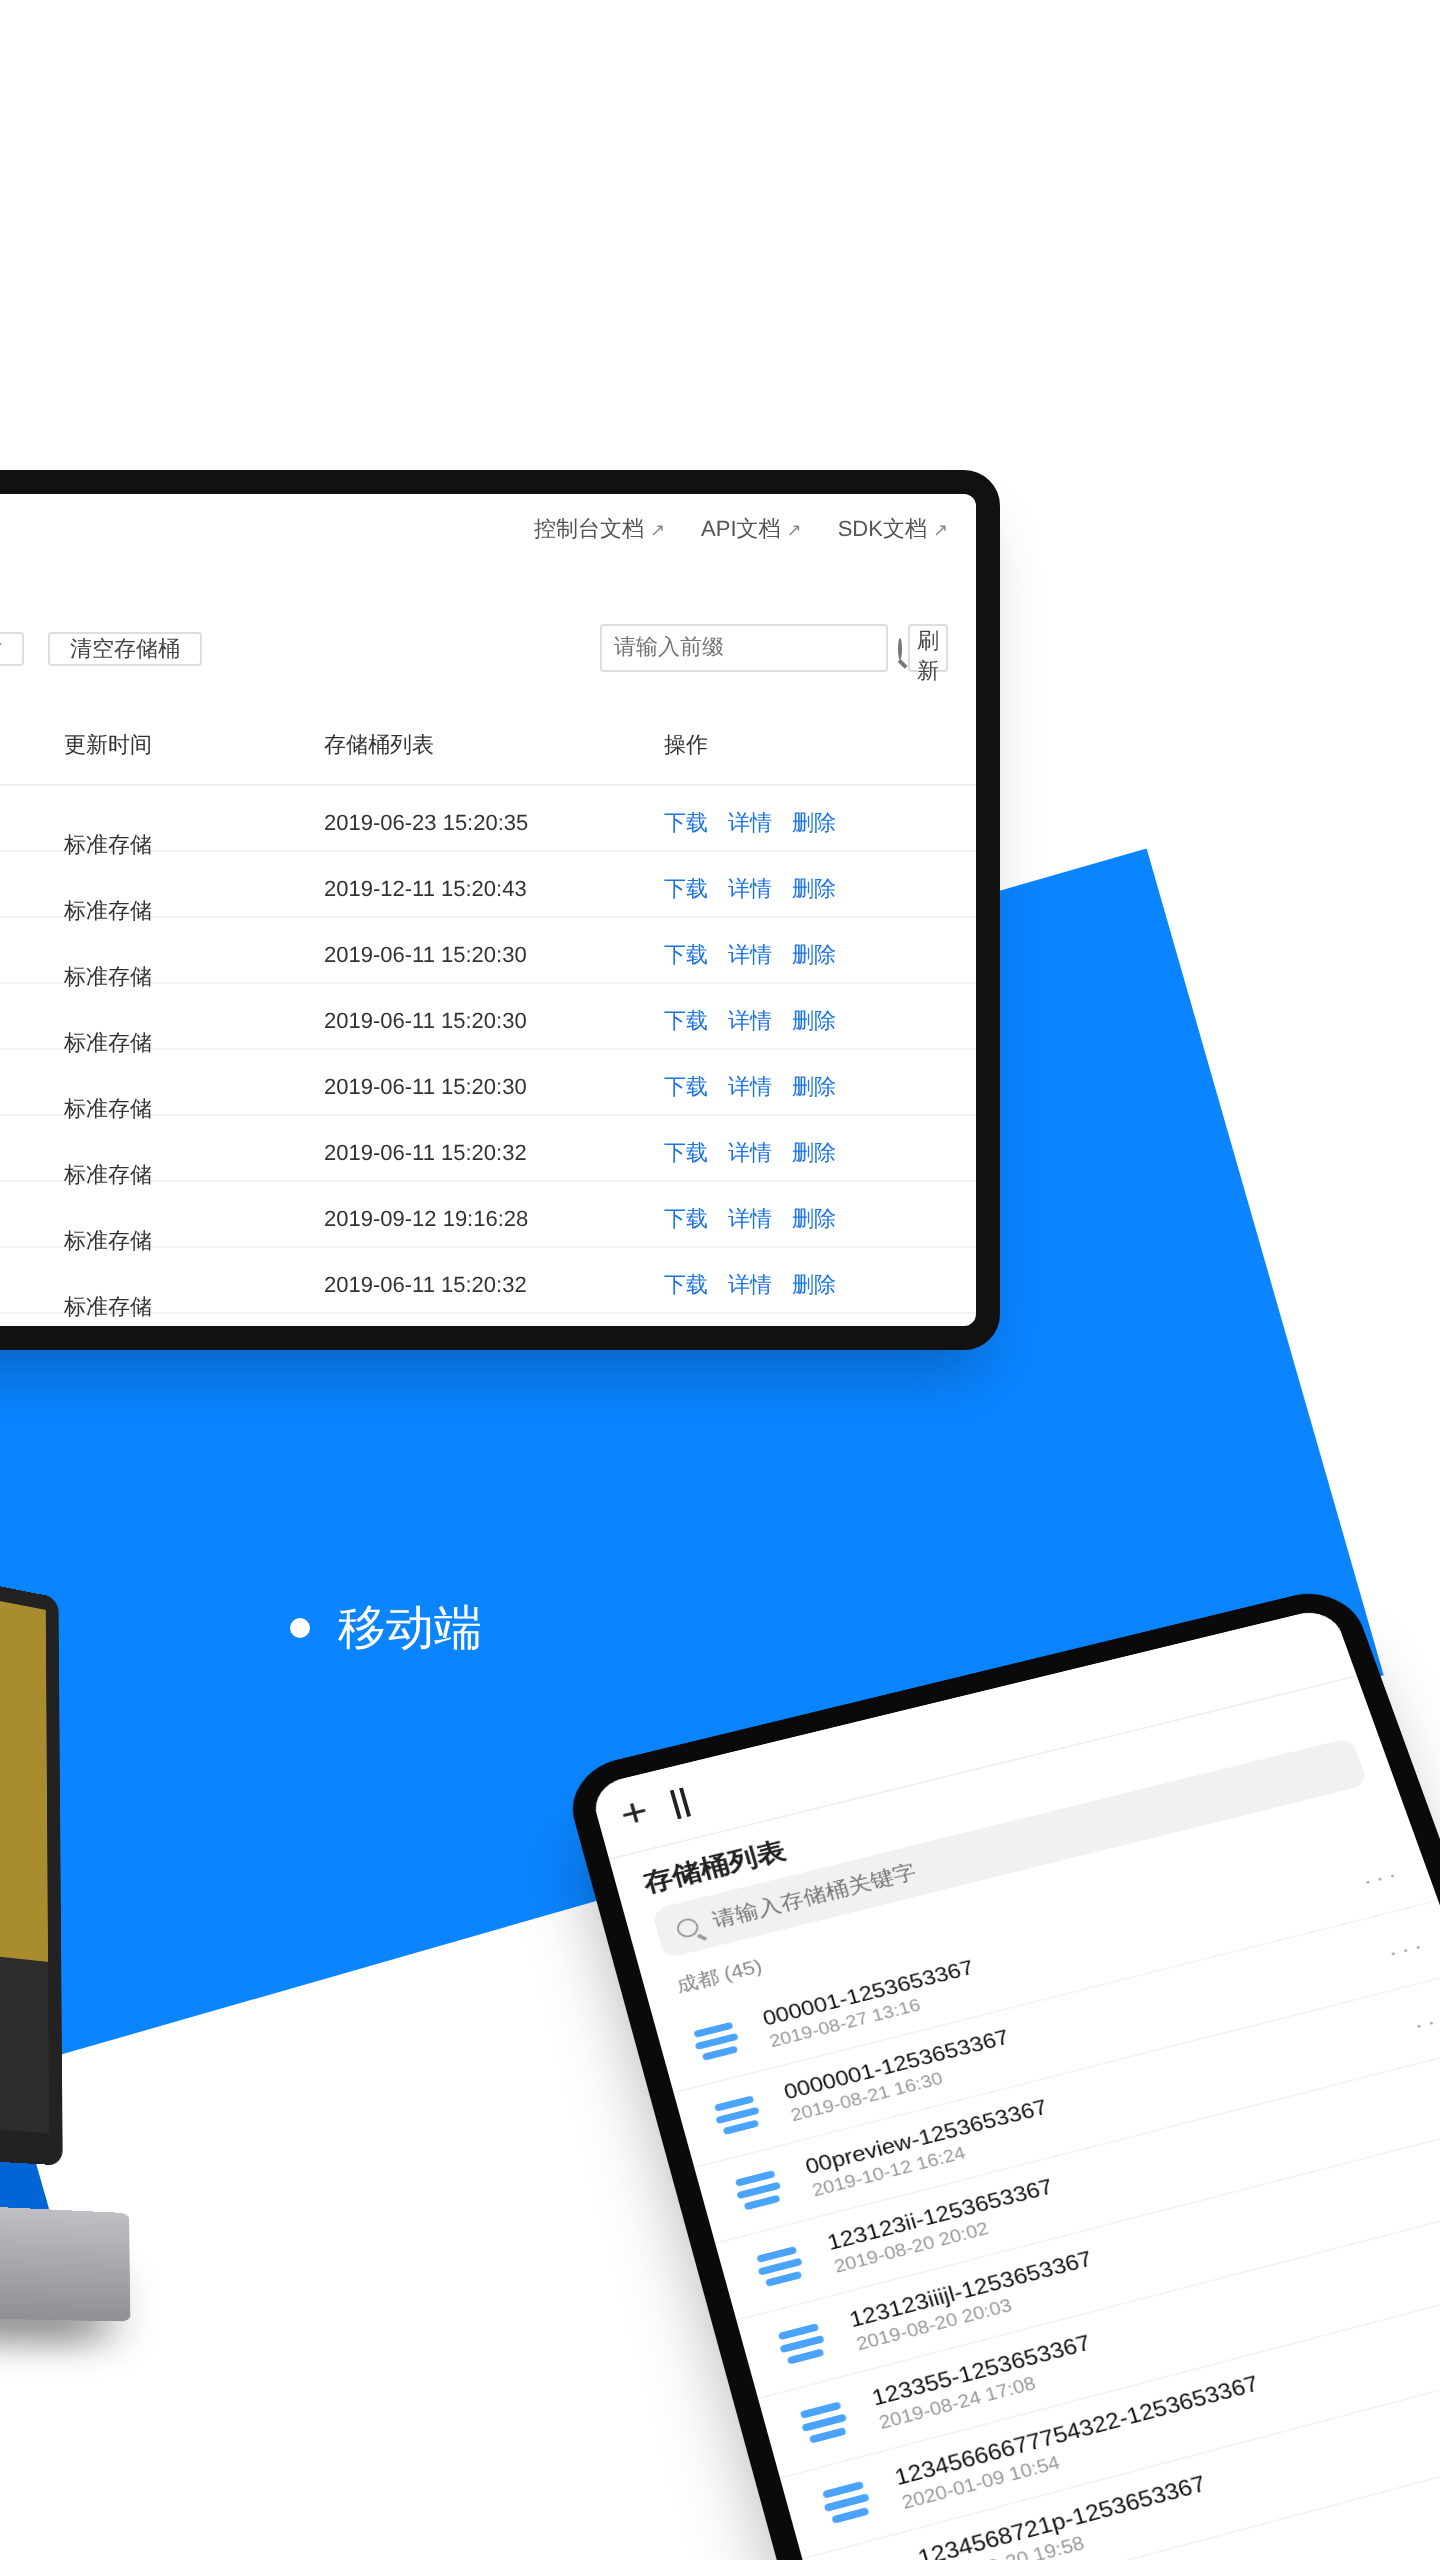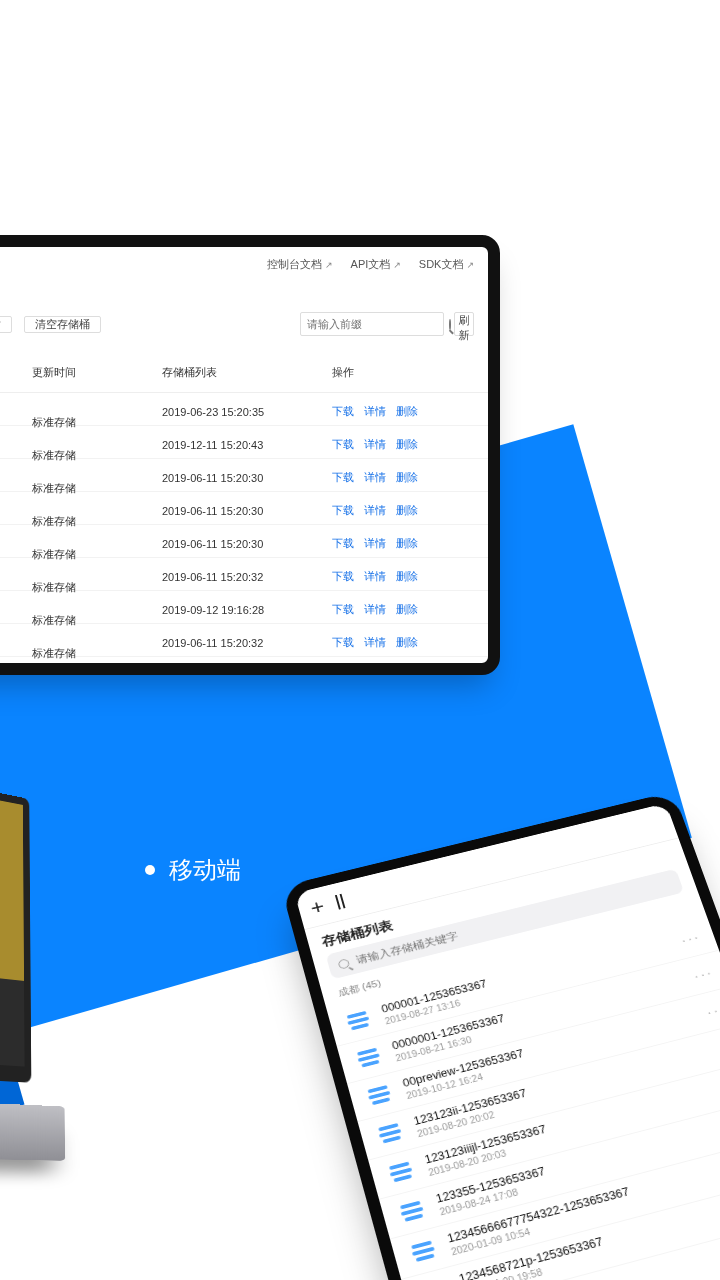--- a/index.html
+++ b/index.html
@@ -16,21 +16,21 @@
 }
 .ribbon-darker {
   position: absolute;
   left: -300px; top: 930px;
   width: 300px; height: 220px;
   background: #0066d6;
   transform: rotate(-16deg);
   z-index: 1;
 }
 
-.mobile-title { position:absolute; z-index:3; left:145px; top:854px; color:#fff; font-size:24px; display:flex; align-items:center; gap:14px; }
+.mobile-title { position:absolute; z-index:3; left:145px; top:798px; color:#fff; font-size:24px; display:flex; align-items:center; gap:14px; }
 .mobile-title .dot { width:10px; height:10px; border-radius:50%; background:#fff; }
 
 
 .desk {
   position: absolute; left: -60px; top: 235px; width: 560px; height: 440px;
   background: #fff; border: 12px solid #111; border-radius: 18px; z-index: 2;
   box-shadow: 0 20px 30px -10px rgba(0,0,0,.25);
 }
 .desk-inner { position: relative; width:100%; height:100%; overflow:hidden; font-size:11px; color:#333; }
 .tabs { position:absolute; right:14px; top:10px; display:flex; gap:18px; font-size:11px; color:#555; }

